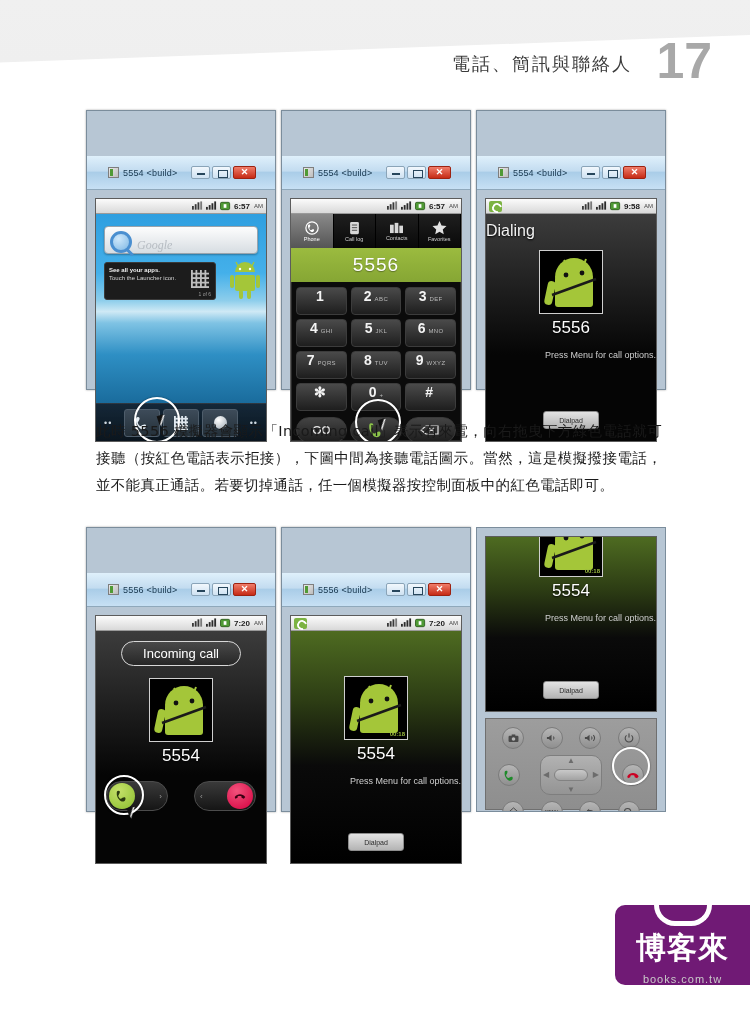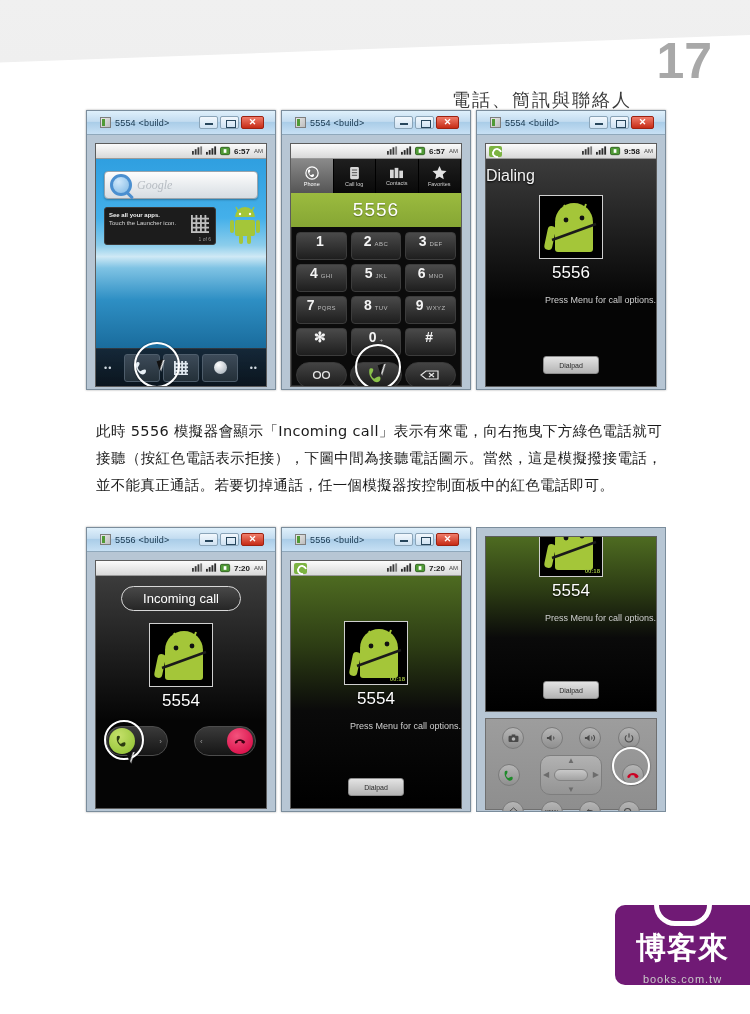--- a/index.html
+++ b/index.html
@@ -18,40 +18,40 @@
     overflow:hidden;
   }
   .header-band:after{
     content:""; position:absolute; left:-40px; top:64px;
     width:860px; height:200px; background:#ffffff;
     transform:rotate(-2.1deg); transform-origin:left top;
   }
   .header-title {
     position:absolute; right:118px; top:52px;
     font-size:18px; color:#3b3b3b; letter-spacing:2px;
-    font-family:Liberation Mono, monospace; white-space:nowrap;margin-top:36px;
+    font-family:Liberation Mono, monospace; white-space:nowrap;
   }
   .header-chapter {
     position:absolute; right:38px; top:36px;
     font-size:50px; font-weight:bold; color:#a8a8a8;
     font-family:"Liberation Sans", sans-serif; line-height:1;
   }
 
   
   .win {
     position:absolute;
     background:#b7c6d4;
     border:1px solid #7b8d9c;
     box-shadow:0 0 2px rgba(0,0,0,.35);
   }
   .win-titlebar {
-    height:24px; position:relative;
+    height:34px; position:relative;
     background:linear-gradient(180deg,#dff0fb 0%,#c3dcf0 45%,#aacde8 50%,#c7e0f4 100%);
     border-bottom:1px solid #8fa8bb;
-    display:flex; align-items:center; padding:0 10px;
+    display:flex; align-items:center; padding:0 18px;margin-top:45px;
   }
   .win-icon {
     width:11px; height:11px; margin:0 4px 0 3px; flex:0 0 auto;
     background:linear-gradient(135deg,#e8e8e8,#bdbdbd);
     border:1px solid #7e7e7e; position:relative;
   }
   .win-icon:after{
     content:""; position:absolute; left:1px; top:1px; width:3px; height:7px;
     background:#4f9a35;
   }
@@ -102,21 +102,21 @@
 
   
   .home-wall {
     position:absolute; left:0; right:0; top:15px; bottom:0;
     background:
       linear-gradient(180deg,#2f9fe0 0%,#44b0ea 26%,#8ccdeb 38%,#cfe9f5 43%,#7fc3e4 48%,#2e8fc4 62%,#1b6e9f 82%,#12557c 100%);
   }
   .search-widget {
     position:absolute; left:8px; right:8px; top:12px; height:28px;
     background:linear-gradient(180deg,#fdfdfd,#d7dde2);
-    border:1px solid #9aa4ac; border-radius:4px; display:flex; align-items:center;
+    border:1px solid #9aa4ac; border-radius:4px; display:flex; align-items:flex-end;
     box-shadow:0 1px 2px rgba(0,0,0,.3);
   }
   .search-mag {
     width:22px; height:22px; margin:0 5px; flex:0 0 auto;
     border:3px solid #4a8fd0; border-radius:50%; position:relative;
     background:radial-gradient(circle at 35% 30%,#cfe8fb,#7fb8e4);
   }
   .search-mag:after{
     content:""; position:absolute; right:-5px; bottom:-4px; width:8px; height:3px;
     background:#4a8fd0; transform:rotate(45deg); border-radius:1px;

